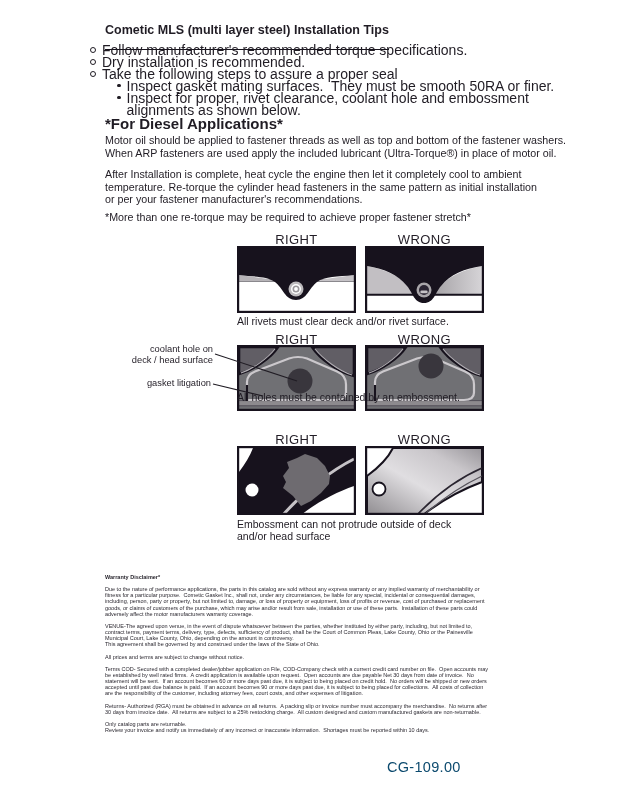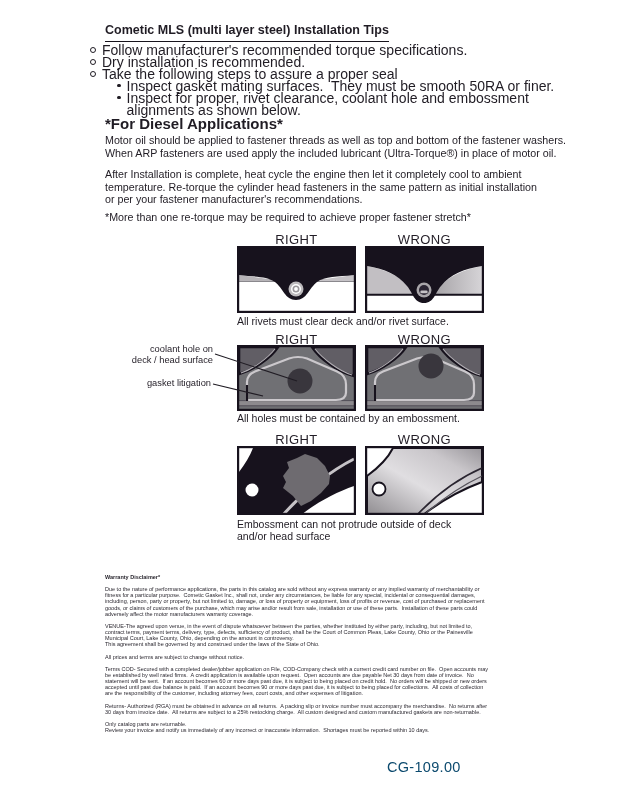--- a/index.html
+++ b/index.html
@@ -5,21 +5,21 @@
   html,body{margin:0;padding:0;background:#e8e8e8;}
   .page{
     position:relative;width:618px;height:800px;background:#ffffff;
     font-family:"Liberation Sans","DejaVu Sans",sans-serif;color:#201c24;
     overflow:hidden;margin:0 auto;
   }
   .abs{position:absolute;}
   .pre{white-space:pre-wrap;}
   
   .title{left:105px;top:23px;font-size:12.5px;font-weight:bold;}
-  .title span{border-bottom:1.6px solid #17131c;padding-bottom:4px;margin-top:36px;}
+  .title span{border-bottom:1.6px solid #17131c;padding-bottom:12px;margin-top:36px;}
   .bullets{left:90px;top:44px;width:470px;}
   .b-row{display:flex;align-items:flex-start;line-height:12px;font-size:14px;margin-bottom:0;}
   .b-row .mk{width:4px;height:4px;border:1px solid #201c24;border-radius:50%;margin:3px 6px 0 0;flex:none;}
   .b-sub{margin-left:27px;}
   .b-sub .mk{background:#201c24;width:3.5px;height:3.5px;border:none;margin-top:3.5px;}
   .h-diesel{left:105px;top:115px;font-size:15px;font-weight:bold;}
   .para{left:105px;font-size:10.7px;line-height:12.6px;width:470px;}
   
   .dlabel{width:119px;text-align:center;font-size:13px;letter-spacing:.4px;color:#221d26;}
   .dcap{font-size:10.5px;line-height:11.5px;color:#201c24;}
@@ -139,21 +139,21 @@
     <path d="M2,2 L41,2 C34,13 16,25 2,29 Z" fill="#615e65" stroke="#17121d" stroke-width="2.6"></path>
     <path d="M38,4 C31,13 16,24 4,28" fill="none" stroke="#b2afb4" stroke-width="1.1"></path>
     <path d="M117,2 L75,2 C83,14 101,27 117,31 Z" fill="#615e65" stroke="#17121d" stroke-width="2.6"></path>
     <path d="M78,4 C86,14 102,26 115,30" fill="none" stroke="#b2afb4" stroke-width="1.1"></path>
     <path d="M10,55 L10,37 C10,31.5 13,28.5 18,26.5 L52,13.5 C58,11.5 64,11.5 70,13.5 L100,26.5 C107,29.5 109,33.5 109,39.5 L109,47.5 C109,52.5 105,55 99,55 Z" fill="none" stroke="#cbc8cc" stroke-width="2.2"></path>
     <line x1="10" y1="40" x2="10" y2="56" stroke="#17121d" stroke-width="2.2"></line>
     <circle cx="66" cy="21" r="12.5" fill="#39363d"></circle>
     <rect x="1" y="1" width="117" height="64" fill="none" stroke="#17121d" stroke-width="2.4"></rect>
   </svg>
 
-  <div class="abs dcap" style="left:237px;top:413px">All holes must be contained by an embossment.</div>
+  <div class="abs dcap" style="left:237px;top:392px">All holes must be contained by an embossment.</div>
 
   <div class="abs dlabel" style="left:237px;top:432px">RIGHT</div>
   <div class="abs dlabel" style="left:365px;top:432px">WRONG</div>
 
   <svg class="abs dbox" style="left:237px;top:446px" width="119" height="69" viewBox="0 0 119 69">
     <rect x="0" y="0" width="119" height="69" fill="#ffffff"></rect>
     <path d="M16,2 L117,2 L117,40 C100,46 80,56 64,69 L2,69 L2,26 C8,18 13,10 16,2 Z" fill="#17121d"></path>
     <path d="M117,13 C95,24 66,46 46,69" fill="none" stroke="#c6c3c7" stroke-width="3"></path>
     <path d="M46,30 L52,22 L50,16 L60,12 L68,8 L80,12 L88,20 L93,30 L92,38 L84,47 L74,55 L64,60 L56,50 L46,42 L49,36 Z" fill="#6e6b70"></path>
     <circle cx="15" cy="44" r="6.5" fill="#ffffff"></circle>

